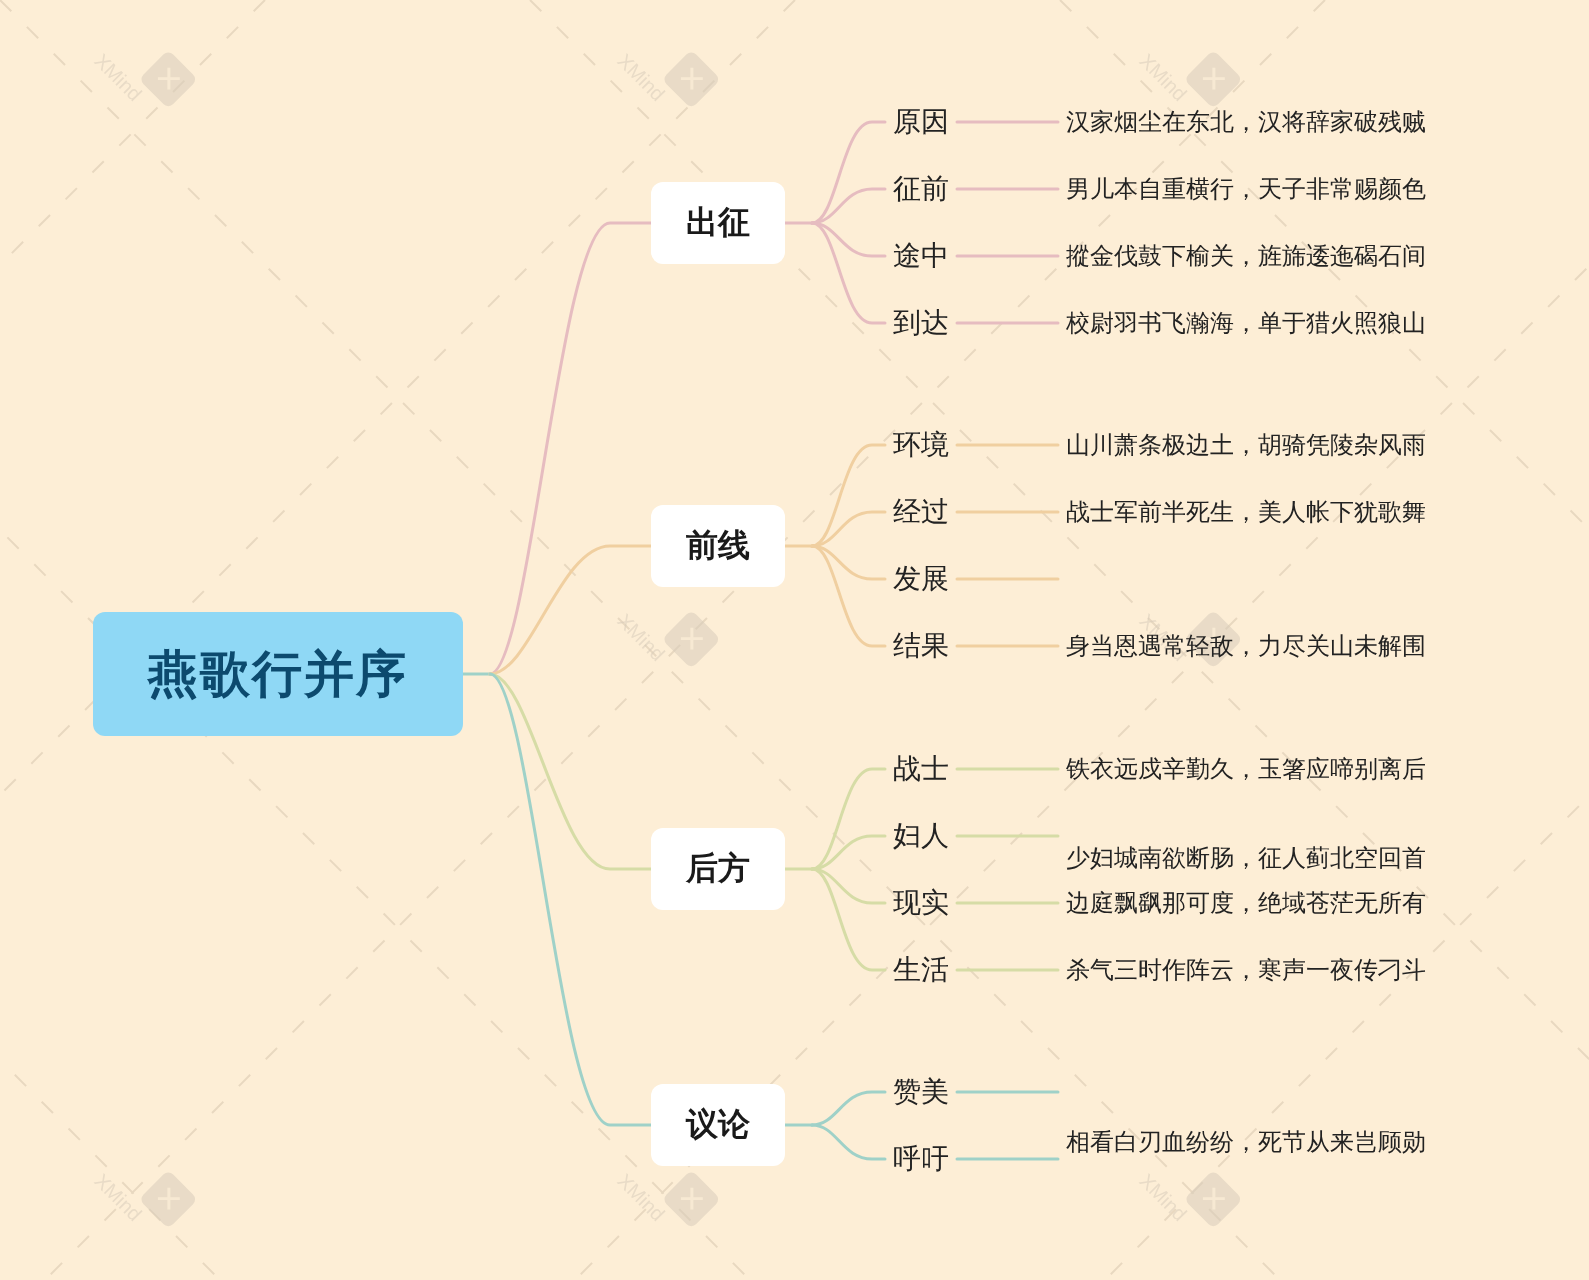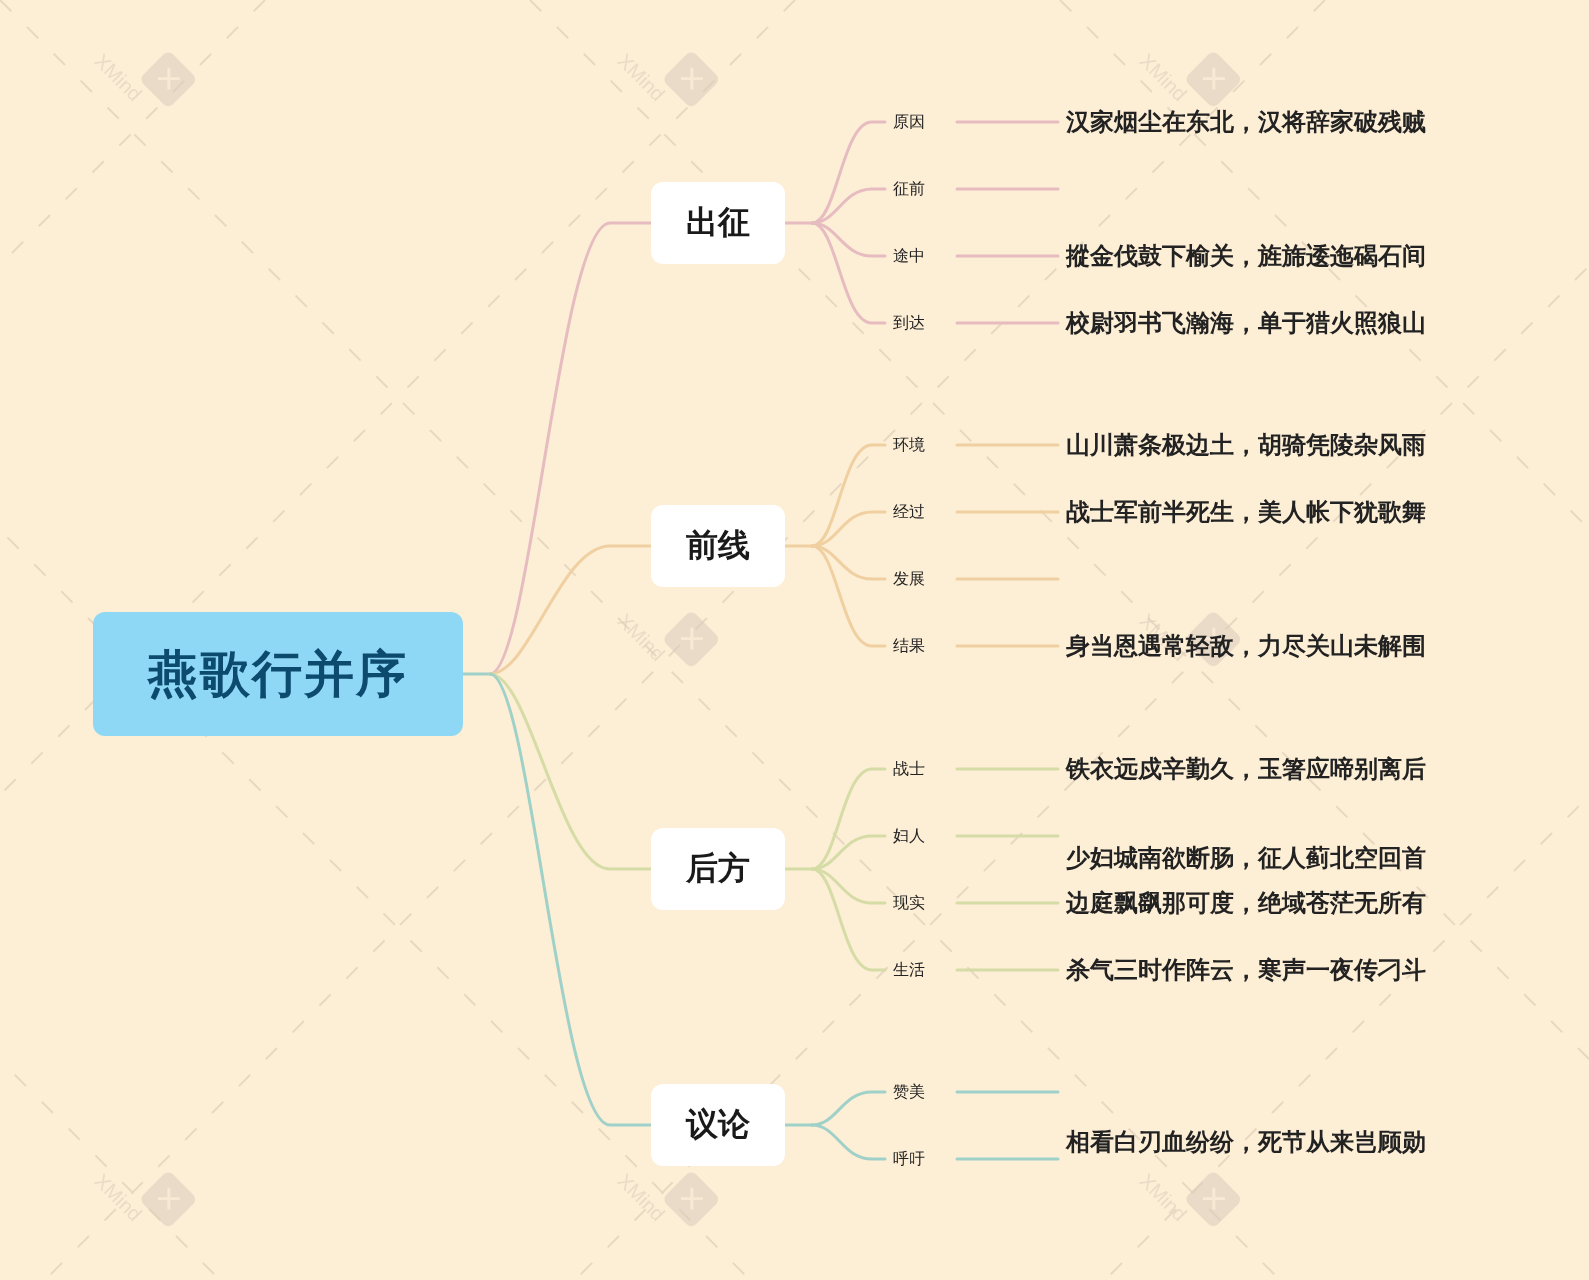--- a/index.html
+++ b/index.html
@@ -18,25 +18,25 @@
     color: #0c4a6e; font-size: 50px; font-weight: bold; letter-spacing: 2px;
   }
   .branch {
     position: absolute; left: 651px; width: 134px; height: 82px;
     background: #ffffff; border-radius: 12px;
     display: flex; align-items: center; justify-content: center;
     color: #1a1a1a; font-size: 32px; font-weight: bold; text-align: center;
   }
   .sub-label {
     position: absolute; left: 893px; height: 36px; line-height: 36px;
-    font-size: 16px; color: #222222;
+    font-size: 28px; color: #222222;
   }
   .leaf {
     position: absolute; left: 1066px; height: 36px; line-height: 36px;
-    font-size: 24px; color: #222222; white-space: nowrap; font-weight: bold;
+    font-size: 24px; color: #222222; white-space: nowrap;
   }
   .wm {
     position: absolute; width: 90px; height: 90px; opacity: 0.55;
     transform: rotate(45deg);
   }
   .wm .box {
     position: absolute; left: 40px; top: 0; width: 42px; height: 42px;
     background: #d9cdbb; border-radius: 7px; transform: rotate(-0deg);
     color: #f3e6d1; font-size: 30px; line-height: 42px; text-align: center;
   }
@@ -146,20 +146,21 @@
   <div class="root">
     <span>燕歌行并序</span>
   </div>
 
   <div class="branch" style="top:182px">
     <span>出征</span>
   </div>
   <div class="sub-label" style="top:104px">原因</div>
   <div class="leaf" style="top:104px">汉家烟尘在东北，汉将辞家破残贼</div>
   <div class="sub-label" style="top:171px">征前</div>
+  <div class="leaf" style="top:171px">男儿本自重横行，天子非常赐颜色</div>
   <div class="sub-label" style="top:238px">途中</div>
   <div class="leaf" style="top:238px">摐金伐鼓下榆关，旌旆逶迤碣石间</div>
   <div class="sub-label" style="top:305px">到达</div>
   <div class="leaf" style="top:305px">校尉羽书飞瀚海，单于猎火照狼山</div>
 
   <div class="branch" style="top:505px">
     <span>前线</span>
   </div>
   <div class="sub-label" style="top:427px">环境</div>
   <div class="leaf" style="top:427px">山川萧条极边土，胡骑凭陵杂风雨</div>

